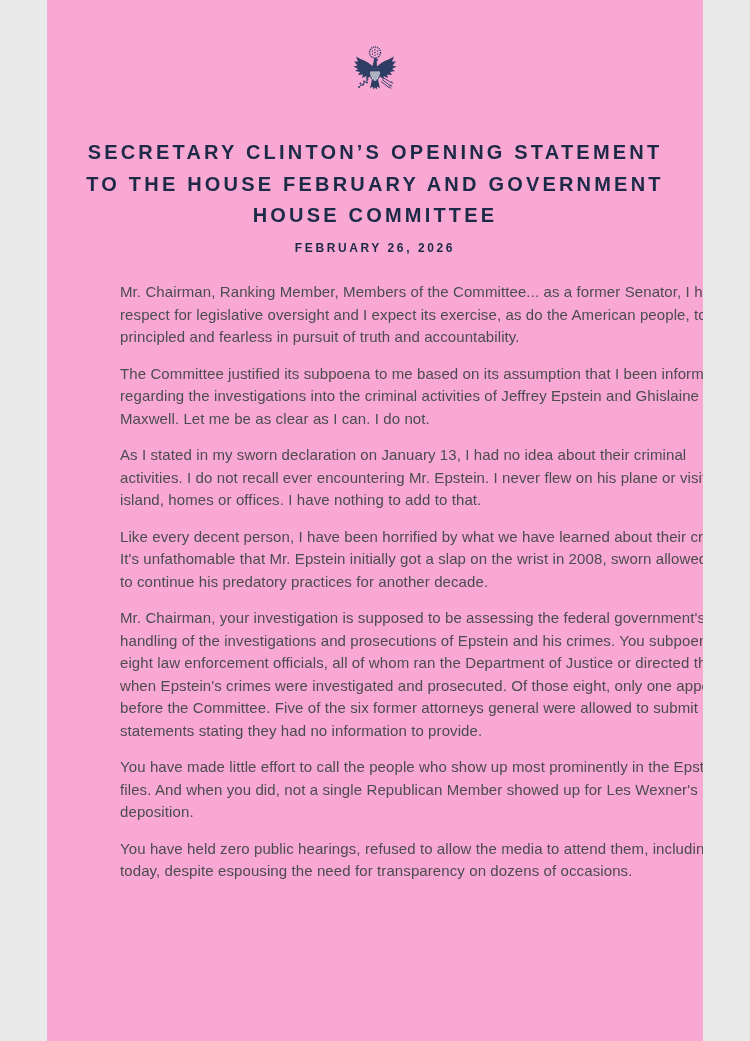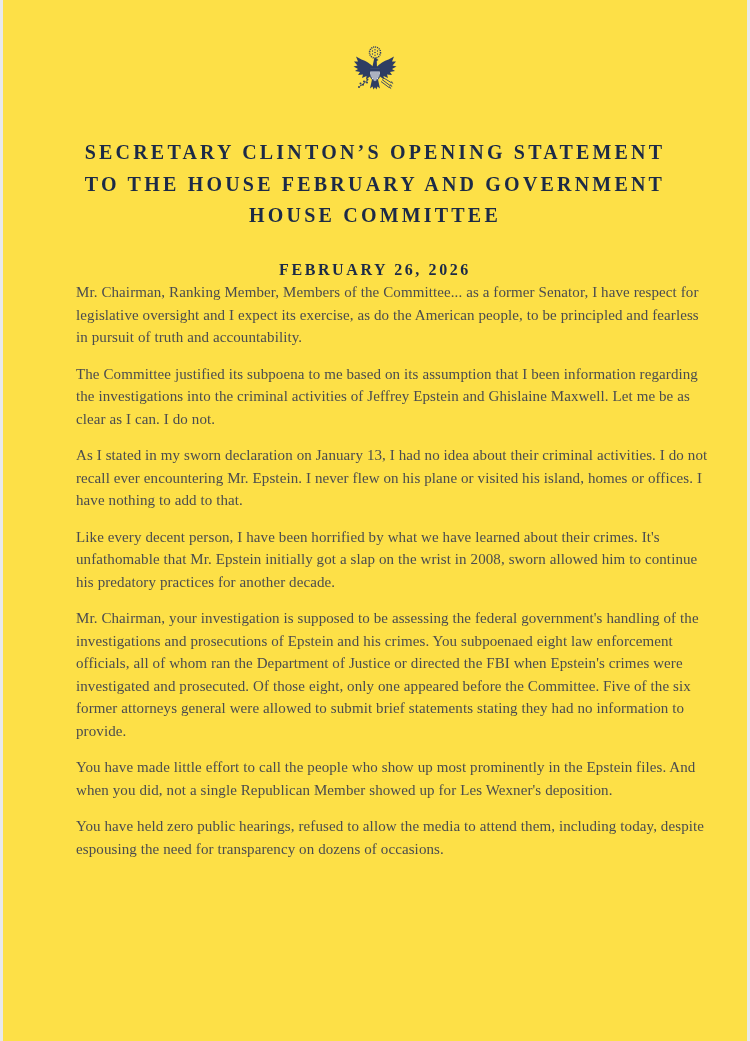--- a/index.html
+++ b/index.html
@@ -1,23 +1,23 @@
 <!DOCTYPE html>
 <html><head>
 <meta charset="utf-8">
 <style>
   * { margin: 0; padding: 0; box-sizing: border-box; }
   html, body { background: #e9e9e9; }
   .page {
     position: relative;
-    width: 744px;
+    width: 656px;
     height: 1041px;
     margin: 0 auto;
-    background: #fde047;
-    font-family: Liberation Serif, serif;
+    background: #f9a8d4;
+    font-family: Liberation Sans, sans-serif;
     overflow: hidden;
   }
   .seal {
     position: absolute;
     top: 44px;
     left: 50%;
     transform: translateX(-50%);
     width: 60px;
     height: 66px;
   }
@@ -34,23 +34,22 @@
     letter-spacing: 3.2px;
   }
   .doc-date {
     position: absolute;
     top: 241px;
     left: 0;
     right: 0;
     text-align: center;
     color: #1c2a47;
     font-weight: 700;
-    font-size: 16px;
+    font-size: 12px;
     letter-spacing: 2.6px;
-    margin-top: 20px;
   }
   .doc-body {
     position: absolute;
     top: 281px;
     left: 73px;
     width: 632px;
     color: #4b4c4f;
     font-size: 15px;
     line-height: 22.5px;
     letter-spacing: 0.1px;

